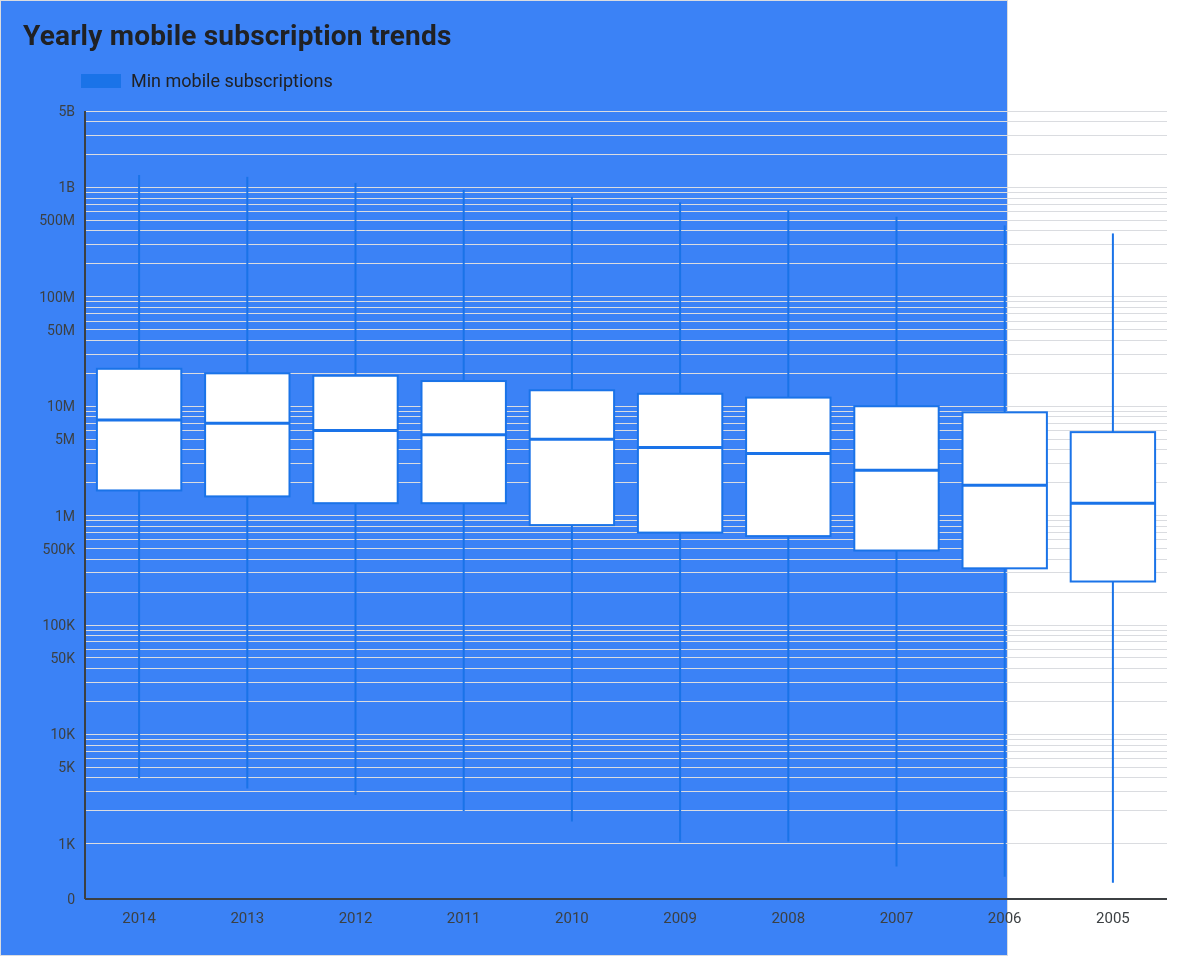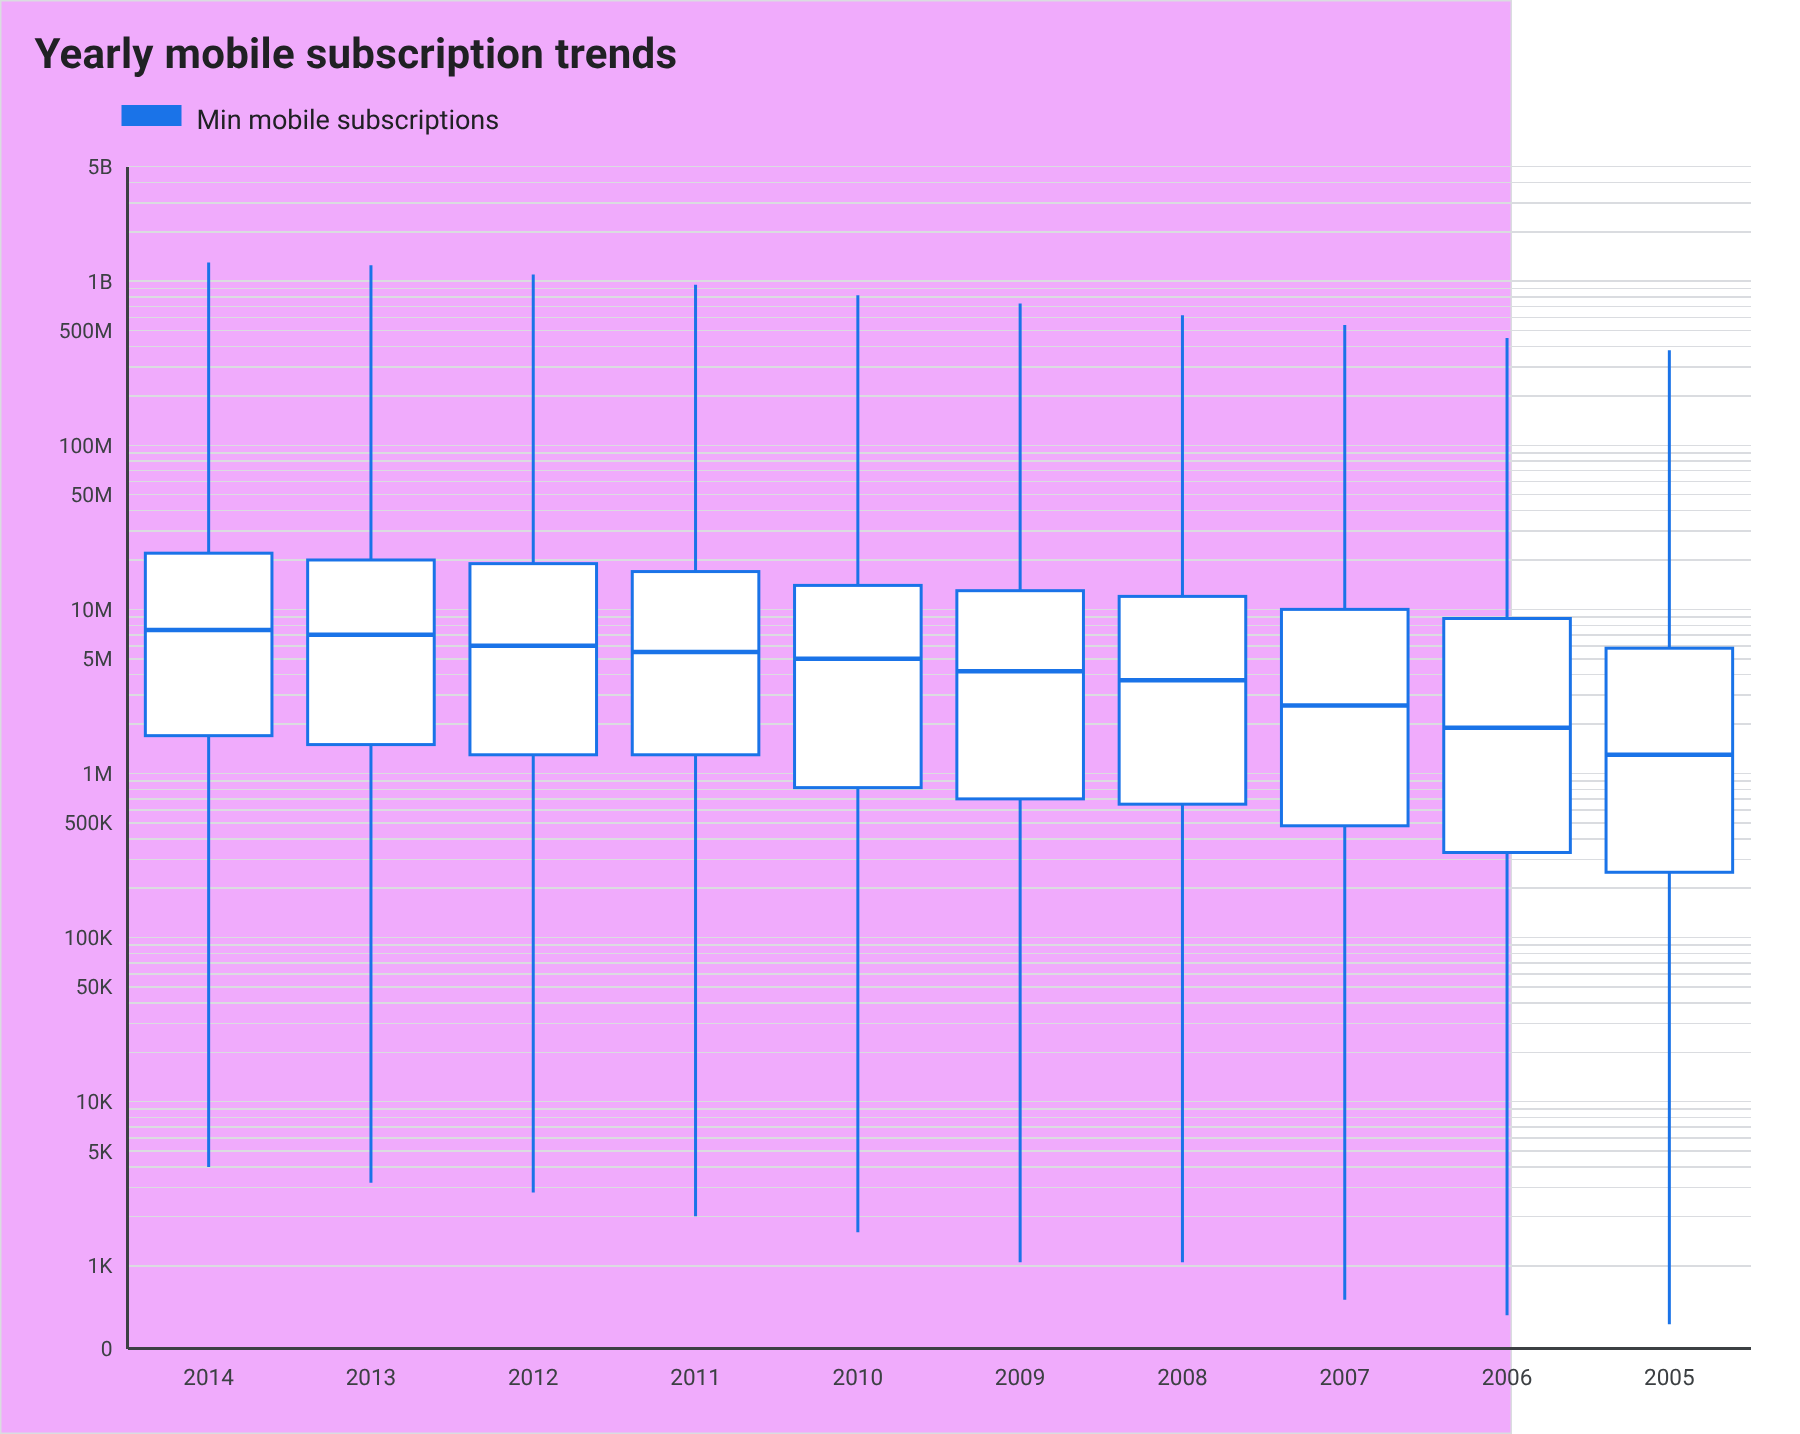--- a/index.html
+++ b/index.html
@@ -7,32 +7,33 @@
     padding: 0;
     background: #ffffff;
     font-family: -apple-system, BlinkMacSystemFont, "Segoe UI", Roboto, "Helvetica Neue", Arial, sans-serif;
     color: #202124;
   }
   .panel {
     box-sizing: border-box;
     width: 1008px;
     height: 956px;
     border: 1px solid #dadce0;
-    background: #f0abfc;
+    background: #3b82f6;
     position: relative;
     padding: 0;
   }
   .title {
     font-size: 28px;
     font-weight: 700;
     padding: 18px 0 4px 22px;
     letter-spacing: 0.2px;
   }
   .legend {
     display: flex;
+    align-items: center;
     gap: 10px;
     padding: 14px 0 6px 80px;
     font-size: 18px;
     color: #202124;
   }
   .swatch {
     width: 40px;
     height: 14px;
     background: #1a73e8;
     display: inline-block;

